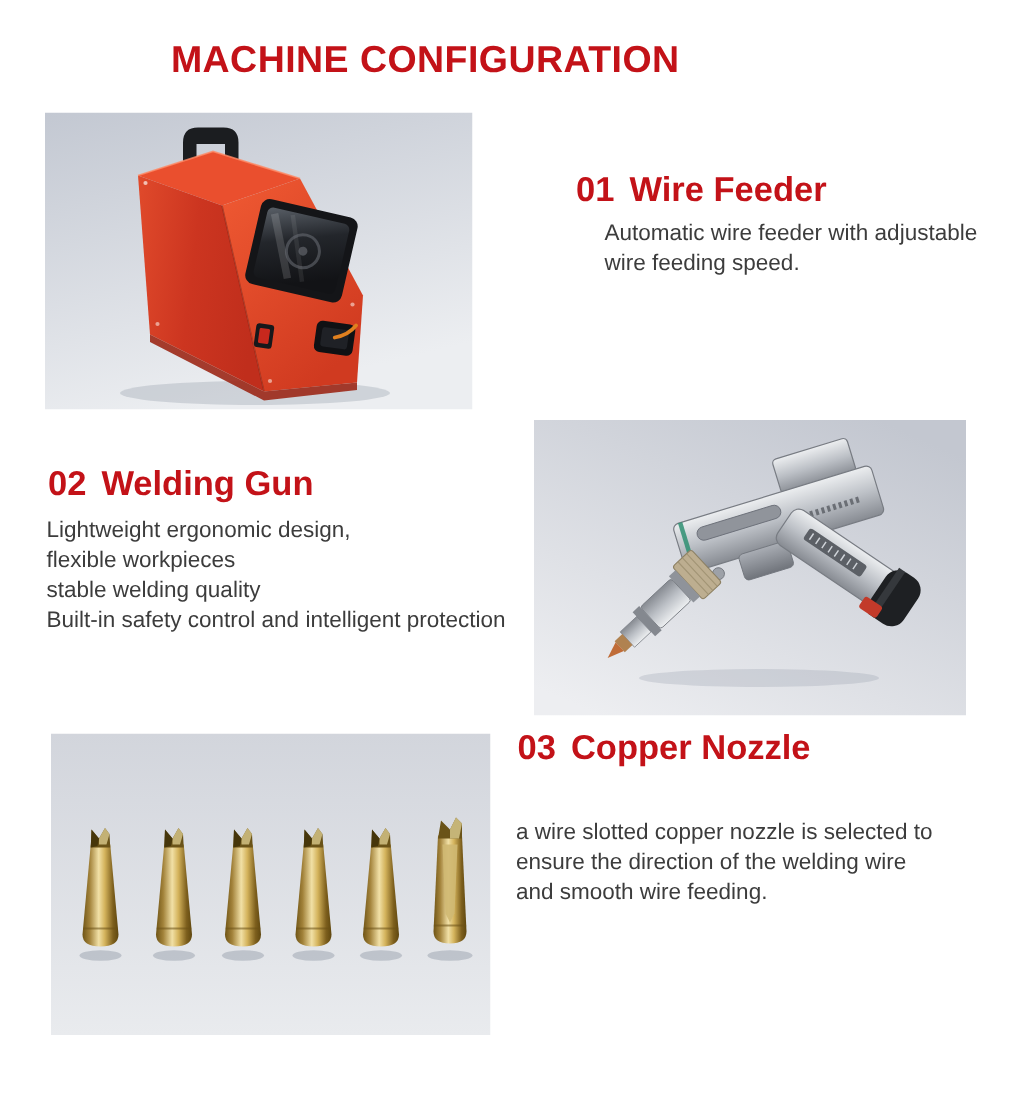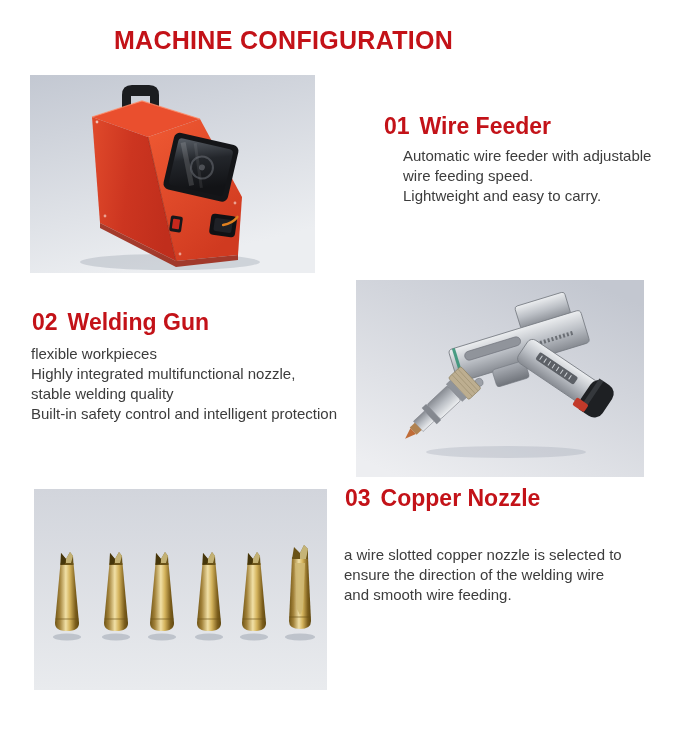--- a/index.html
+++ b/index.html
@@ -97,31 +97,30 @@
   </div>
 
   <div class="abs" style="left:384px; top:116px;">
     <div class="sec-head">
       <span>01</span><span class="name">Wire Feeder</span>
     </div>
   </div>
   <div class="abs sec-body" style="left:383px; top:146px;margin-left:20px;">
     <div>Automatic wire feeder with adjustable</div>
     <div>wire feeding speed.</div>
-    <div>Lightweight and easy to carry.</div>
   </div>
 
   <div class="abs" style="left:32px; top:312px;">
     <div class="sec-head">
       <span>02</span><span class="name">Welding Gun</span>
     </div>
   </div>
   <div class="abs sec-body" style="left:31px; top:344px;">
+    <div>Lightweight ergonomic design,</div>
     <div>flexible workpieces</div>
-    <div>Highly integrated multifunctional nozzle,</div>
     <div>stable welding quality</div>
     <div>Built-in safety control and intelligent protection</div>
   </div>
 
   <div class="abs photo" style="left:356px; top:280px;">
     <svg width="288" height="197" viewBox="0 0 288 197">
       <defs>
         <linearGradient id="g2bg" x1="0.8" y1="0" x2="0.15" y2="1">
           <stop offset="0" stop-color="#c3c7d0"></stop>
             <stop offset="1" stop-color="#edeef1"></stop>

